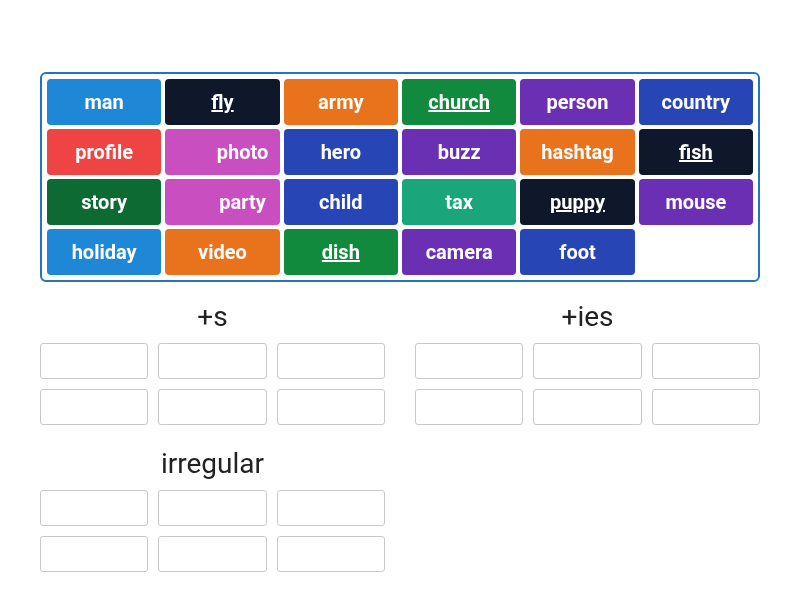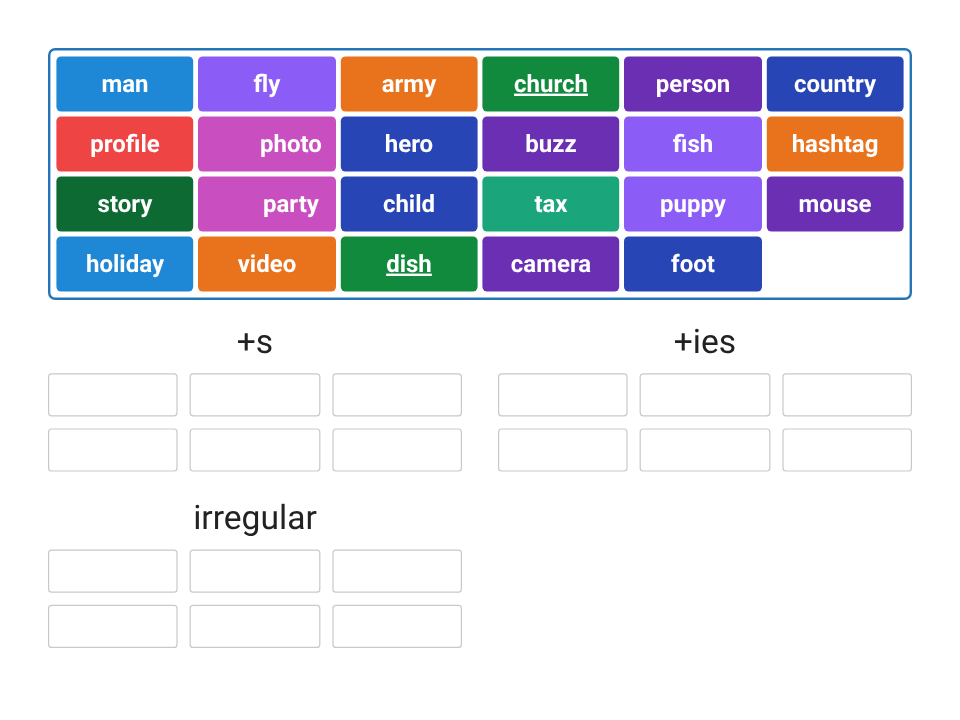--- a/index.html
+++ b/index.html
@@ -12,33 +12,34 @@
     padding: 40px;
   }
   .word-bank {
     border: 2px solid #2475b8;
     border-radius: 6px;
     padding: 5px;
     display: grid;
     grid-template-columns: repeat(6, 1fr);
     gap: 4px;
     margin-bottom: 18px;
+    margin-top: 32px;
   }
   .word-tile {
     color: #ffffff;
     font-weight: 700;
     font-size: 20px;
     text-align: center;
     padding: 11px 0;
     border-radius: 4px;
     cursor: grab;
     user-select: none;
   }
   .c-blue     { background: #1e87d6; }
-  .c-red      { background: #8b5cf6; }
+  .c-red      { background: #0f172a; text-decoration: underline; }
   .c-orange   { background: #e8731c; }
   .c-green    { background: #128a3e; text-decoration: underline; }
   .c-purple   { background: #6b2fb3; }
   .c-navy     { background: #2745b5; }
   .c-ltgreen  { background: #ef4444; }
   .c-fuchsia  { background: #c94fc0; padding-left: 40px; }
   .c-dkgreen  { background: #0e6a33; }
   .c-teal     { background: #1aa57a; }
 
   .categories {
@@ -73,22 +74,22 @@
     <div class="word-tile c-blue">man</div>
     <div class="word-tile c-red">fly</div>
     <div class="word-tile c-orange">army</div>
     <div class="word-tile c-green">church</div>
     <div class="word-tile c-purple">person</div>
     <div class="word-tile c-navy">country</div>
     <div class="word-tile c-ltgreen">profile</div>
     <div class="word-tile c-fuchsia">photo</div>
     <div class="word-tile c-navy">hero</div>
     <div class="word-tile c-purple">buzz</div>
+    <div class="word-tile c-orange">hashtag</div>
     <div class="word-tile c-red">fish</div>
-    <div class="word-tile c-orange">hashtag</div>
     <div class="word-tile c-dkgreen">story</div>
     <div class="word-tile c-fuchsia">party</div>
     <div class="word-tile c-navy">child</div>
     <div class="word-tile c-teal">tax</div>
     <div class="word-tile c-red">puppy</div>
     <div class="word-tile c-purple">mouse</div>
     <div class="word-tile c-blue">holiday</div>
     <div class="word-tile c-orange">video</div>
     <div class="word-tile c-green">dish</div>
     <div class="word-tile c-purple">camera</div>

